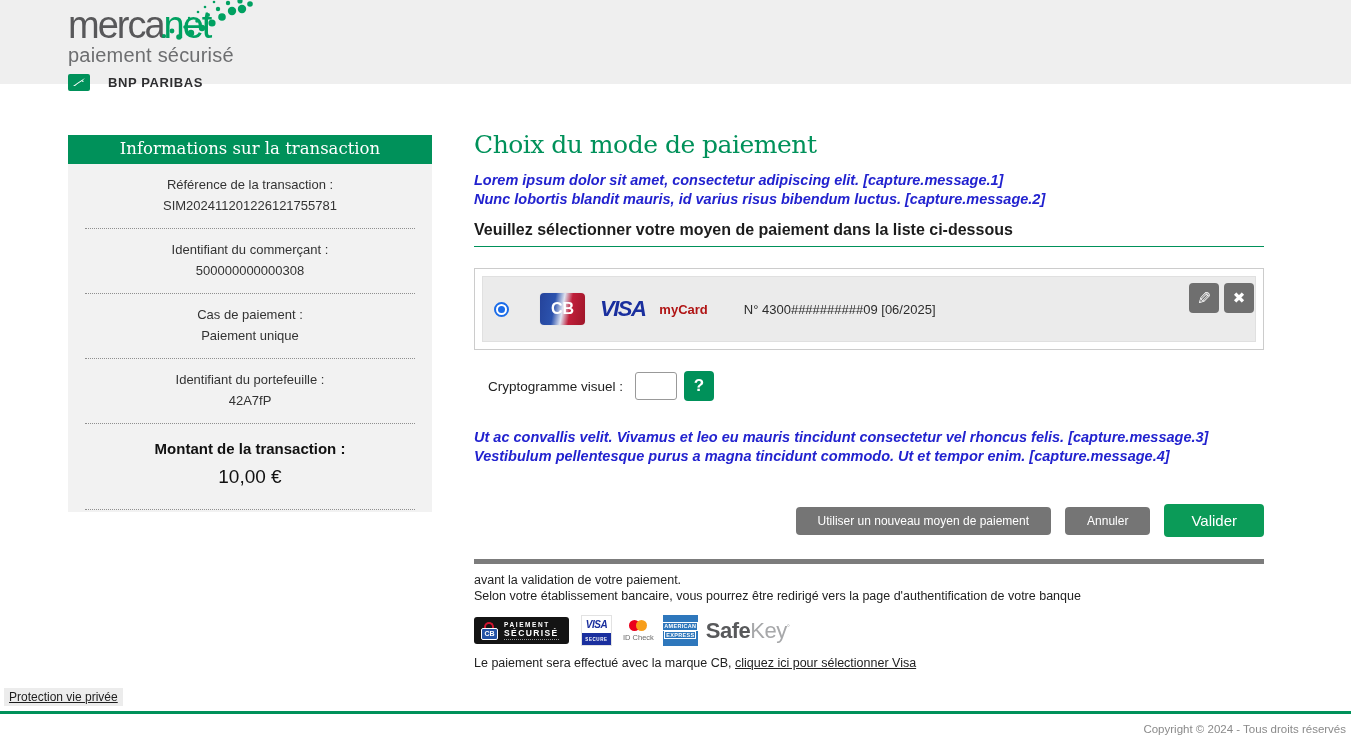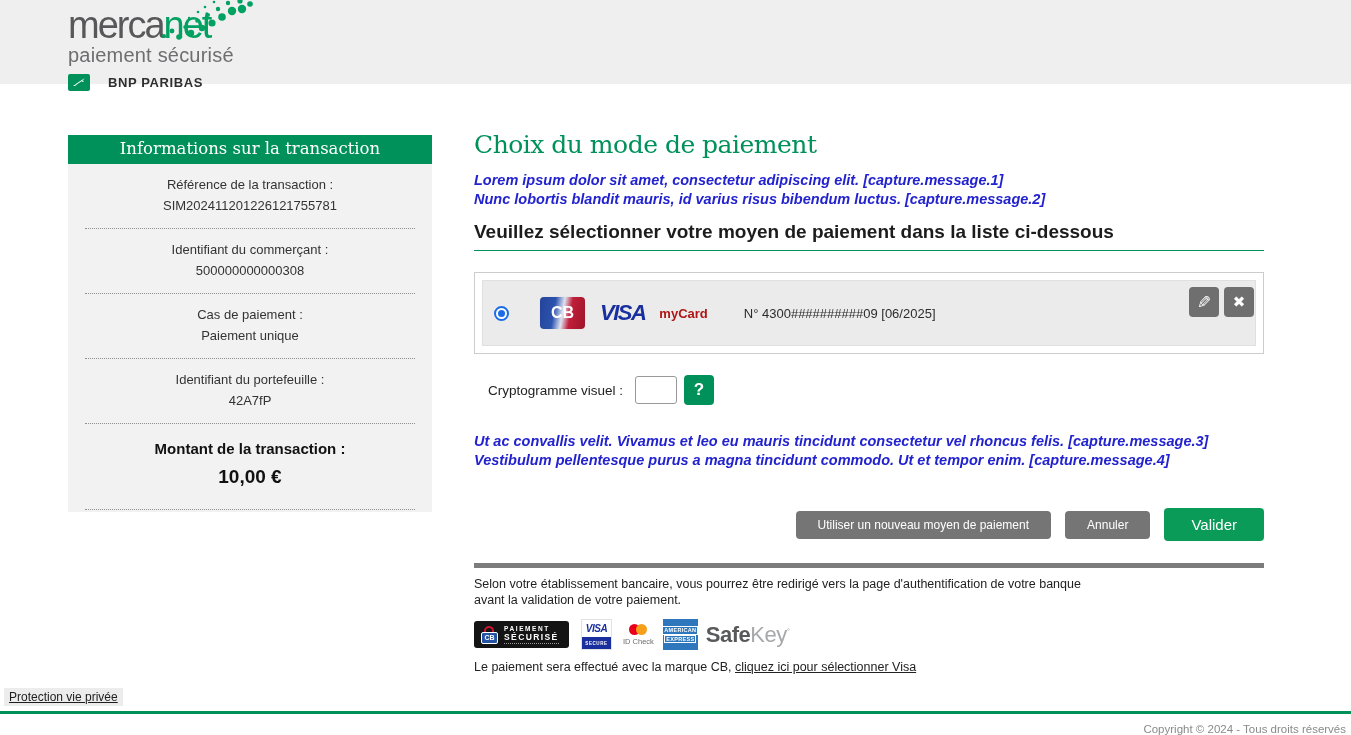--- a/index.html
+++ b/index.html
@@ -21,29 +21,29 @@
   
   .sidepanel { position:absolute; left:68px; top:135px; width:364px; }
   .sidepanel-header { background:#00915a; color:#fff; text-align:center;
       font-family:"DejaVu Serif","Liberation Serif",serif; font-size:16.5px; padding:4px 0 6px; }
   .sidepanel-body { background:#f2f2f2; padding-bottom:2px; }
   .info-row { margin:0 17px; padding:13px 0 15px; border-bottom:1px dotted #8f8f8f; text-align:center; }
   .info-label { font-size:13px; color:#333; }
   .info-value { font-size:13px; color:#333; margin-top:6px; }
   .amount-row { margin:0 17px; padding:16px 0 21px; border-bottom:1px dotted #8f8f8f; text-align:center; }
   .amount-label { font-size:15px; font-weight:bold; color:#111; }
-  .amount-value { font-size:19px; font-weight:bold; color:#111; margin-top:9px; }
+  .amount-value { font-size:19px; font-weight:normal; color:#111; margin-top:9px; }
 
   
   .main { position:absolute; left:474px; top:130px; width:790px; }
   .page-title { font-family:"DejaVu Serif","Liberation Serif",serif; font-weight:500;
       color:#00915a; font-size:25px; letter-spacing:-0.5px; }
   .msg { color:#2222cf; font-weight:bold; font-style:italic; font-size:14.5px; line-height:18.5px; }
   .msg-top { margin-top:12px; }
-  .instruction { font-size:19px; font-weight:bold; color:#1c1c1c; margin-top:13px; }
+  .instruction { font-size:16px; font-weight:bold; color:#1c1c1c; margin-top:13px; }
   .green-rule { border:none; border-top:1px solid #00915a; margin-top:7px; }
 
   .card-box { position:relative; margin-top:21px; border:1px solid #ccc; background:#fff; padding:7px; }
   .card-row { background:#ebebeb; border:1px solid #e0e0e0; height:66px; display:flex; align-items:center; }
   .radio-outer { width:15px; height:15px; border:2px solid #1b6ce8; border-radius:50%;
       margin-left:11px; display:flex; align-items:center; justify-content:center; background:#fff; }
   .radio-inner { width:7px; height:7px; background:#1b6ce8; border-radius:50%; }
   .cb-logo { width:45px; height:32px; margin-left:31px; border-radius:4px; color:#fff;
       font-weight:bold; font-size:16px; display:flex; align-items:center; justify-content:center; letter-spacing:0px;
       background:linear-gradient(100deg,#25439a 0%,#2c53ae 32%,#dfe3f0 50%,#c01f3a 66%,#9d1528 100%);
@@ -231,22 +231,22 @@
 
   <div class="btn-row">
     <button class="btn btn-gray">Utiliser un nouveau moyen de paiement</button>
     <button class="btn btn-gray">Annuler</button>
     <button class="btn btn-green">Valider</button>
   </div>
 
   <div class="thick-sep"></div>
 
   <div class="redirect-note">
+    <div>avant la validation de votre paiement.</div>
     <div>Selon votre établissement bancaire, vous pourrez être redirigé vers la page d'authentification de votre banque</div>
-    <div>avant la validation de votre paiement.</div>
   </div>
 
   <div class="logos-row">
     <div class="cb-badge">
       <span class="cb-lock">
         <span class="cb-lock-arc"></span>
         <span class="cb-lock-body">CB</span>
       </span>
       <span class="cb-badge-text">
         <div class="cb-badge-line1">PAIEMENT</div>

